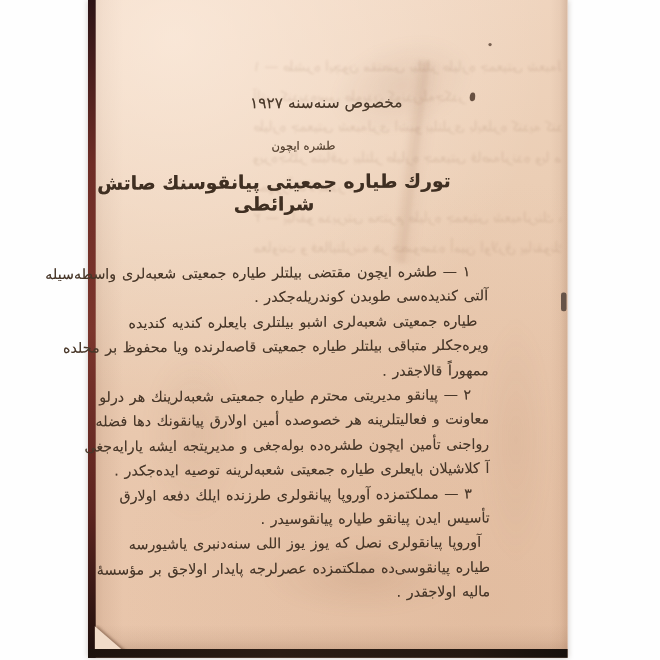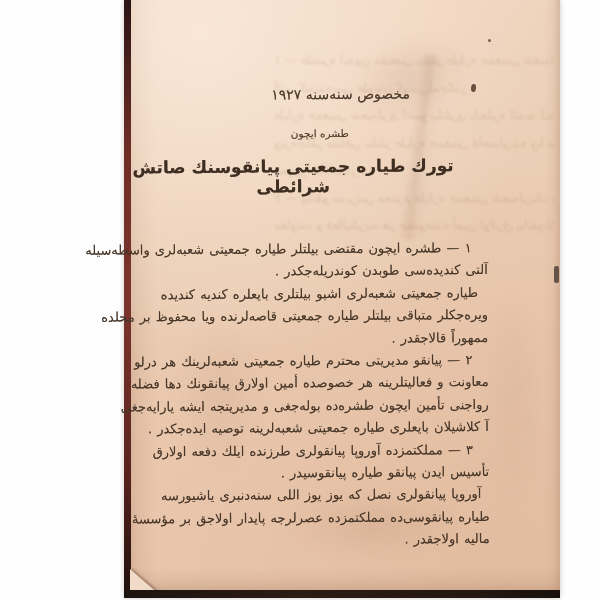--- a/index.html
+++ b/index.html
@@ -11,21 +11,20 @@
   .page{
     position:absolute;left:80px;top:0;width:436px;height:598px;
     background:
       radial-gradient(130% 90% at 18% 6%, rgba(255,242,230,.6), transparent 60%),
       radial-gradient(120% 100% at 85% 92%, rgba(204,158,122,.22), transparent 65%),
       linear-gradient(90deg, rgba(118,72,48,.22) 0px, rgba(118,72,48,.08) 14px, transparent 32px),
       linear-gradient(270deg, rgba(130,85,60,.22) 0px, rgba(130,85,60,.06) 7px, transparent 16px),
       linear-gradient(0deg, rgba(104,62,40,.28) 0px, rgba(104,62,40,.08) 16px, transparent 30px),
       linear-gradient(170deg,#f1d7c2 0%, #ebceb5 35%, #e9c8ae 60%, #e8c4a9 100%);
     box-shadow:0 0 5px rgba(60,35,20,.25);
-    margin-left:44px;
   }
   .spine{
     position:absolute;left:0;top:0;width:7px;height:100%;
     background:linear-gradient(180deg,#2c1416 0%,#6e2d26 25%,#7b352c 50%,#5c241f 78%,#1d0f0c 100%);
   }
   .bottom-edge{
     position:absolute;left:0;bottom:0;width:100%;height:8px;
     background:linear-gradient(90deg,#1d130e,#2b1c14 40%,#241811 80%,#17100c);
   }
   .content{position:absolute;inset:0;transform:rotate(-0.4deg);color:#463527;}

